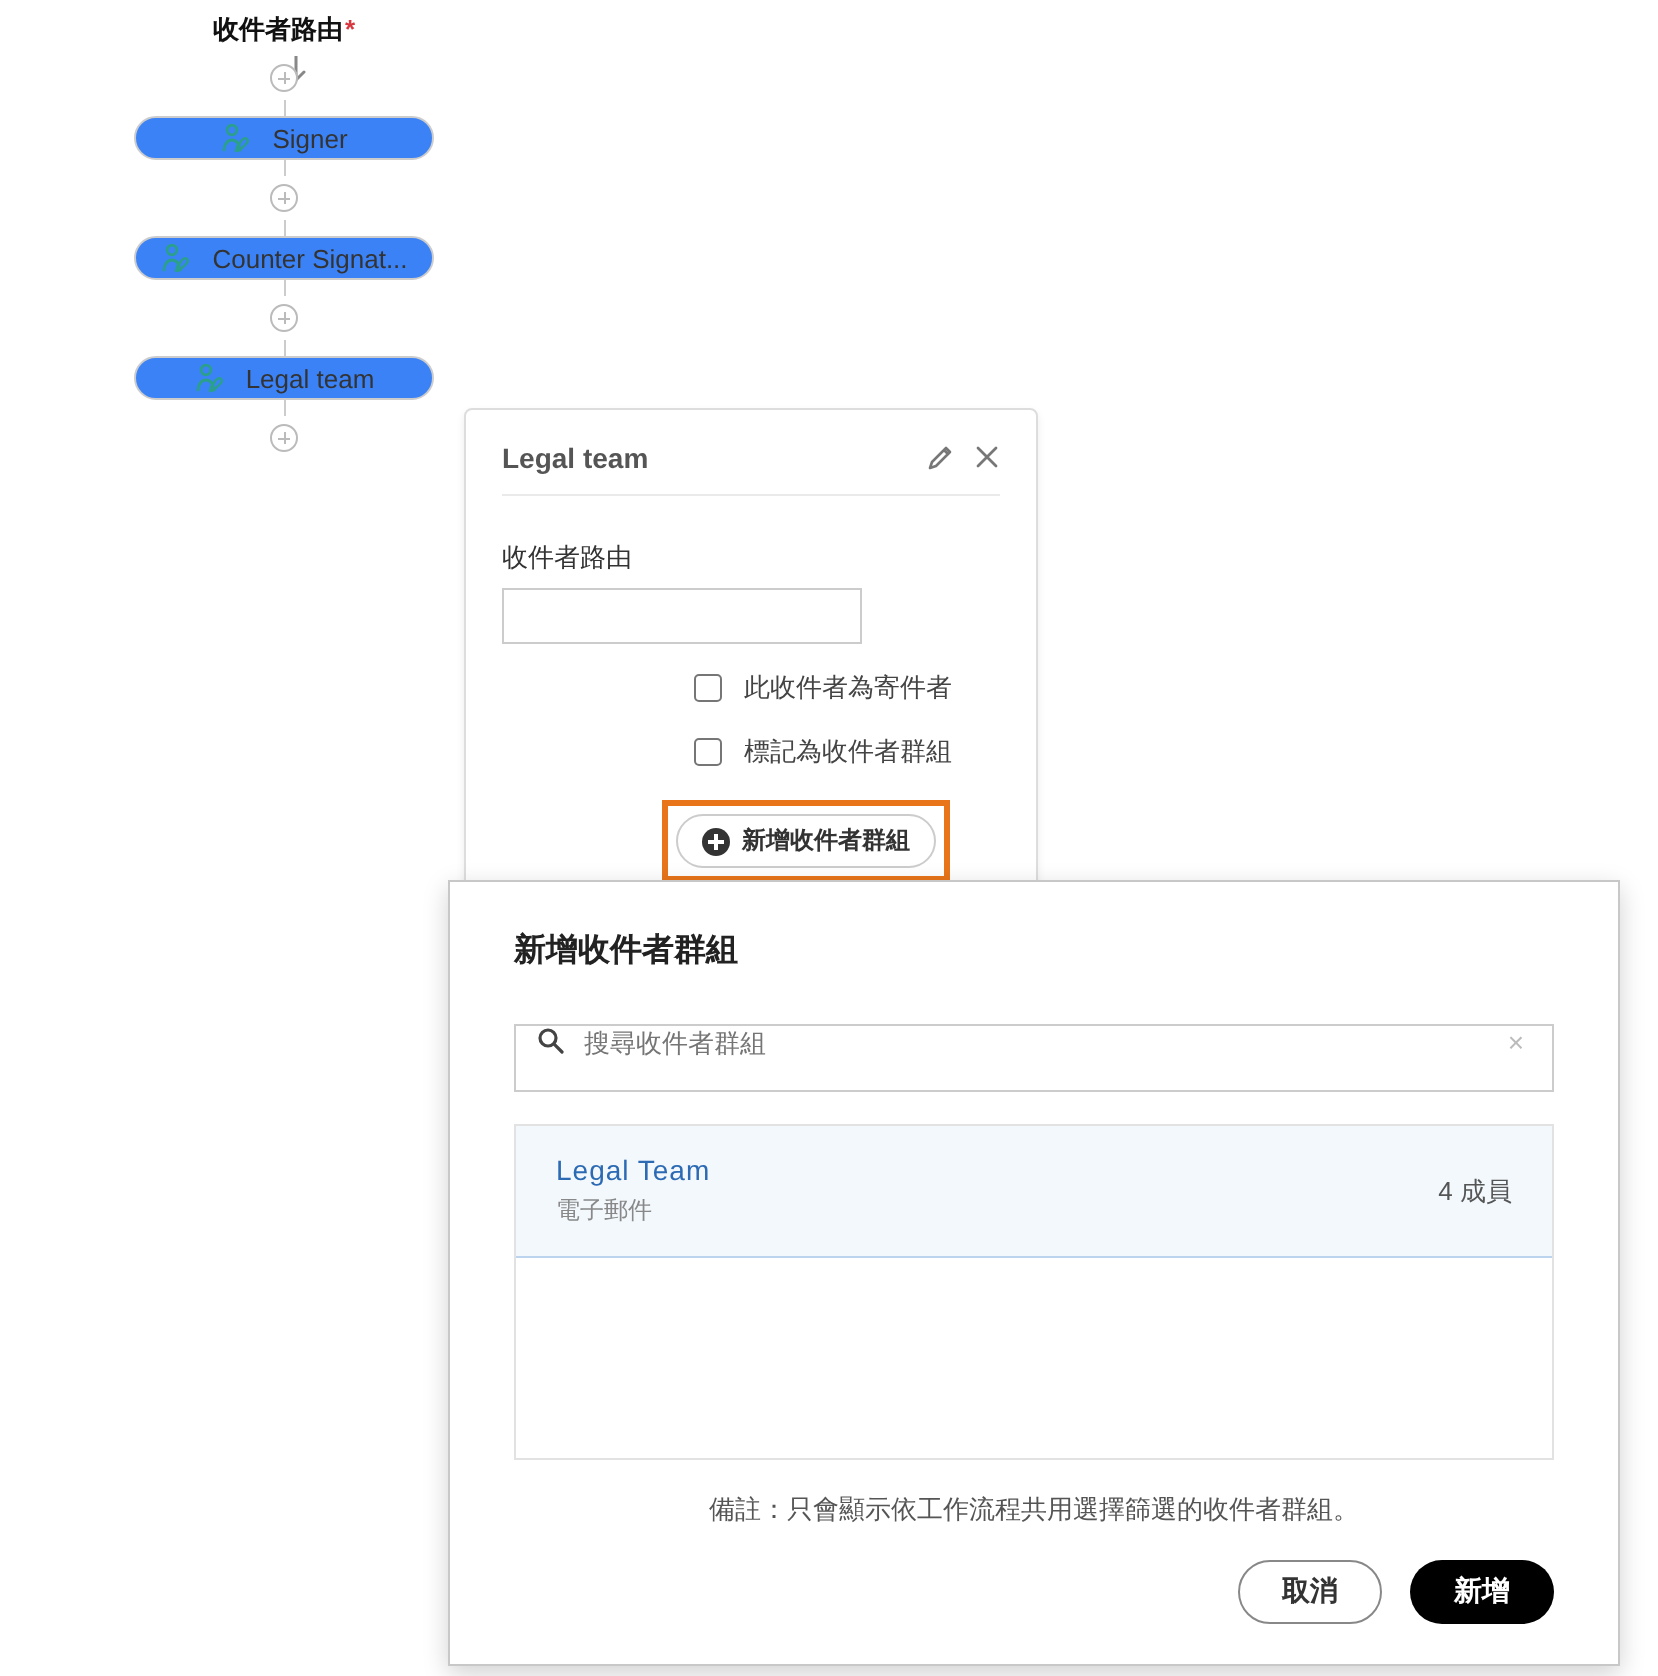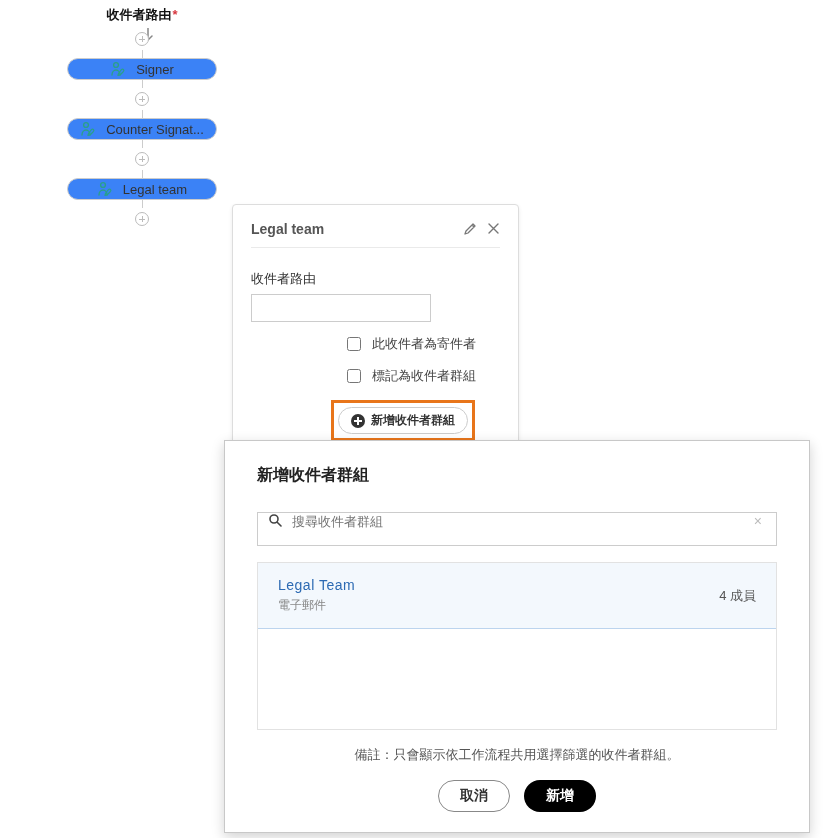--- a/index.html
+++ b/index.html
@@ -191,21 +191,21 @@
     text-align: center;
     color: #555;
     font-size: 13px;
     padding: 28px 0;
   }
   .modal-note {
     text-align: center; color: #555; font-size: 13px;
     margin: 16px 0 16px;
   }
   .modal-footer {
-    display: flex; justify-content: center; gap: 14px;
+    display: flex; justify-content: flex-end; gap: 14px;
   }
   .btn {
     min-width: 72px; height: 32px;
     border-radius: 16px;
     font-size: 14px;
     font-weight: 600;
     display: inline-flex; align-items: center; justify-content: center;
     cursor: pointer;
   }
   .btn-secondary {

